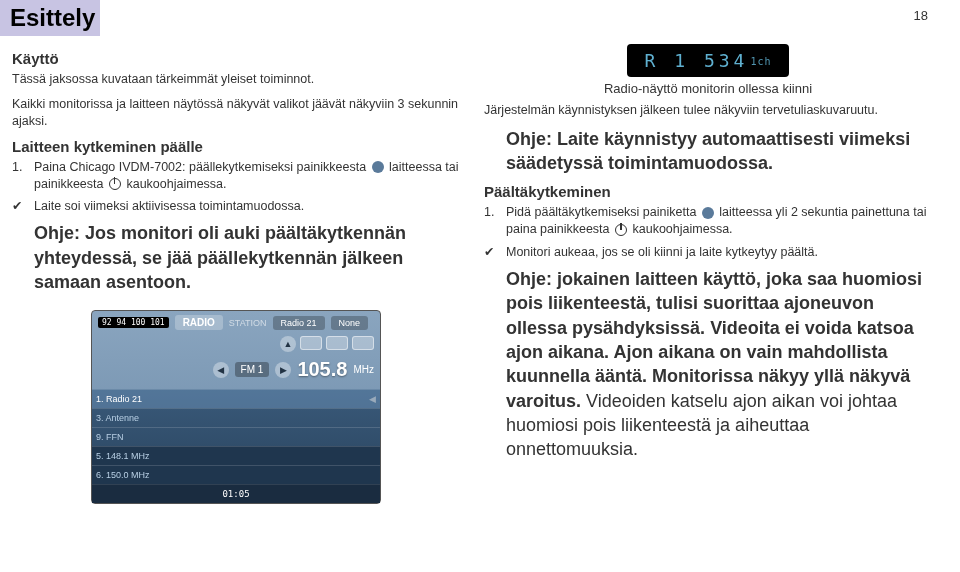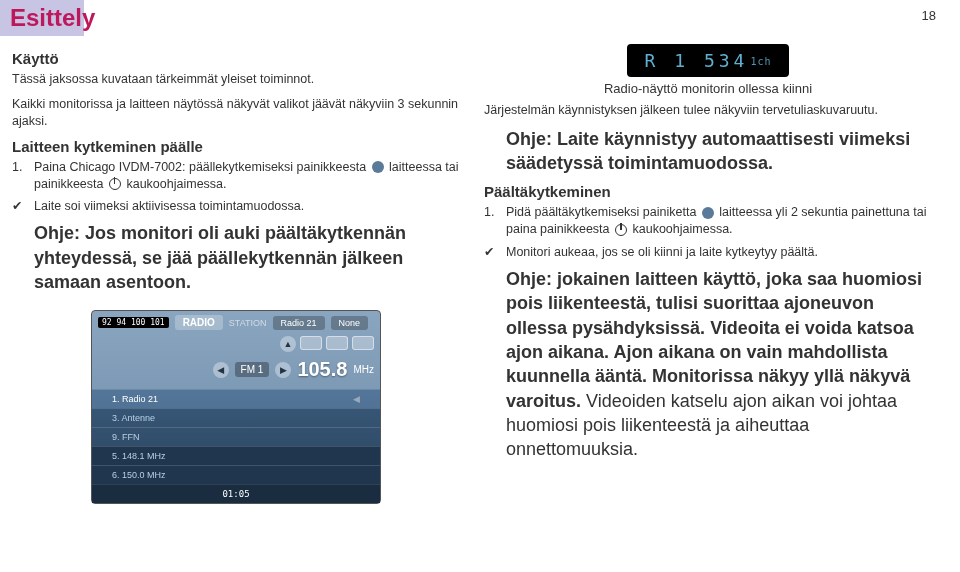--- a/index.html
+++ b/index.html
@@ -1,22 +1,22 @@
 <!DOCTYPE html>
 <html><head>
 <meta charset="utf-8">
 <style>
   * { margin:0; padding:0; box-sizing:border-box; }
   body { width:960px; height:572px; font-family:Arial,Helvetica,sans-serif; background:#fff; color:#333; position:relative; }
-  .page-num { position:absolute; top:8px; right:24px; font-size:13px; }
+  .page-num { position:absolute; top:8px; right:32px; font-size:13px; }
   .container { display:flex; padding:0 16px 10px 0; }
   .col { padding:0 12px; }
   .col-left { width:50%; }
   .col-right { width:50%; }
-  .title-bar { background:#c8c4e3; padding:4px 10px; font-size:24px; font-weight:bold; color:#be185d; margin-bottom:8px; width:84px; }
+  .title-bar { background:#c8c4e3; padding:4px 10px; font-size:24px; font-weight:bold; color:#000000; margin-bottom:8px; width:100px; }
   .section-head { font-size:15px; font-weight:bold; margin:6px 0 4px 0; }
   p.body { font-size:12.5px; line-height:1.35; margin-bottom:8px; }
   .numlist { font-size:12.5px; line-height:1.35; margin-bottom:6px; display:flex; }
   .numlist .n { width:22px; flex-shrink:0; }
   .numlist .t { flex:1; }
   .check { font-size:12.5px; line-height:1.35; margin-bottom:6px; display:flex; }
   .check .c { width:22px; flex-shrink:0; }
   .check .t { flex:1; }
   .indent { margin-left:22px; font-size:18px; line-height:1.35; margin-bottom:8px; }
   .bold { font-weight:bold; }
@@ -31,21 +31,21 @@
   .radio-badge { background:rgba(255,255,255,.25); padding:2px 8px; border-radius:3px; font-weight:bold; font-size:10px; }
   .station-label { background:rgba(0,0,0,.25); padding:2px 8px; border-radius:3px; font-size:9px; }
   .radio-row2 { display:flex; justify-content:flex-end; gap:4px; padding:2px 6px; }
   .mini-btn { width:22px; height:14px; background:rgba(255,255,255,.3); border-radius:3px; border:1px solid rgba(255,255,255,.5); }
   .arrow-btn { width:16px; height:16px; background:rgba(255,255,255,.35); border-radius:50%; display:flex; align-items:center; justify-content:center; color:#234; font-size:9px; }
   .fm-display { display:flex; align-items:center; gap:6px; padding:4px 6px 8px 6px; justify-content:flex-end; }
   .fm-band { background:rgba(0,0,0,.3); padding:2px 6px; border-radius:3px; font-size:10px; }
   .fm-freq { font-size:20px; font-weight:bold; text-shadow:0 1px 2px rgba(0,0,0,.4); }
   .fm-unit { font-size:10px; }
   .preset-list { background:linear-gradient(#3a5a7a,#2a4560); }
-  .preset { padding:4px 20px; border-top:1px solid rgba(255,255,255,.15); font-size:9px; color:#b8cfe4; display:flex; align-items:center;gap:16px; }
+  .preset { padding:4px 4px; border-top:1px solid rgba(255,255,255,.15); font-size:9px; color:#b8cfe4; display:flex; align-items:center;gap:16px; }
   .preset.sel { background:rgba(120,160,200,.4); color:#fff; }
   .preset .arrow-l { margin-left:auto; color:#9ab; }
   .preset.dim { background:#1f364e; }
   .radio-bottom { background:#1a2c40; padding:4px 8px; text-align:center; border-top:1px solid rgba(255,255,255,.1); font-family:monospace; }
 
   
   .lcd-wrap { text-align:center; margin-bottom:6px; }
   .lcd { display:inline-block; background:#000; color:#5fb0d0; font-family:monospace; letter-spacing:4px; padding:6px 18px; border-radius:4px; font-size:18px; }
   .lcd .small { font-size:10px; letter-spacing:1px; margin-left:2px; vertical-align:2px; opacity:.85; }
   .lcd-caption { font-size:13px; margin-top:4px; }

